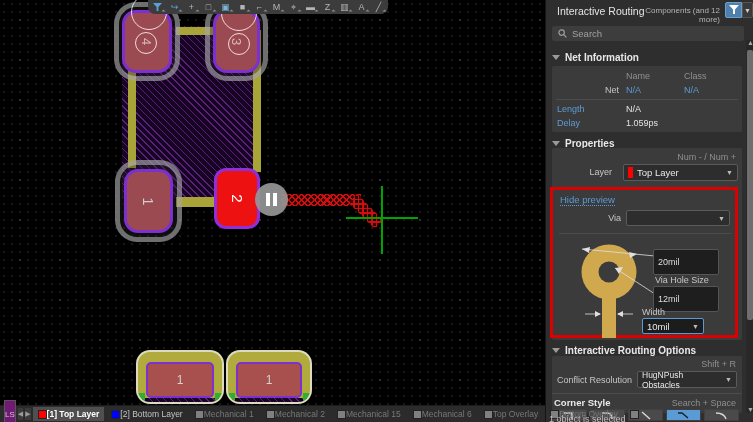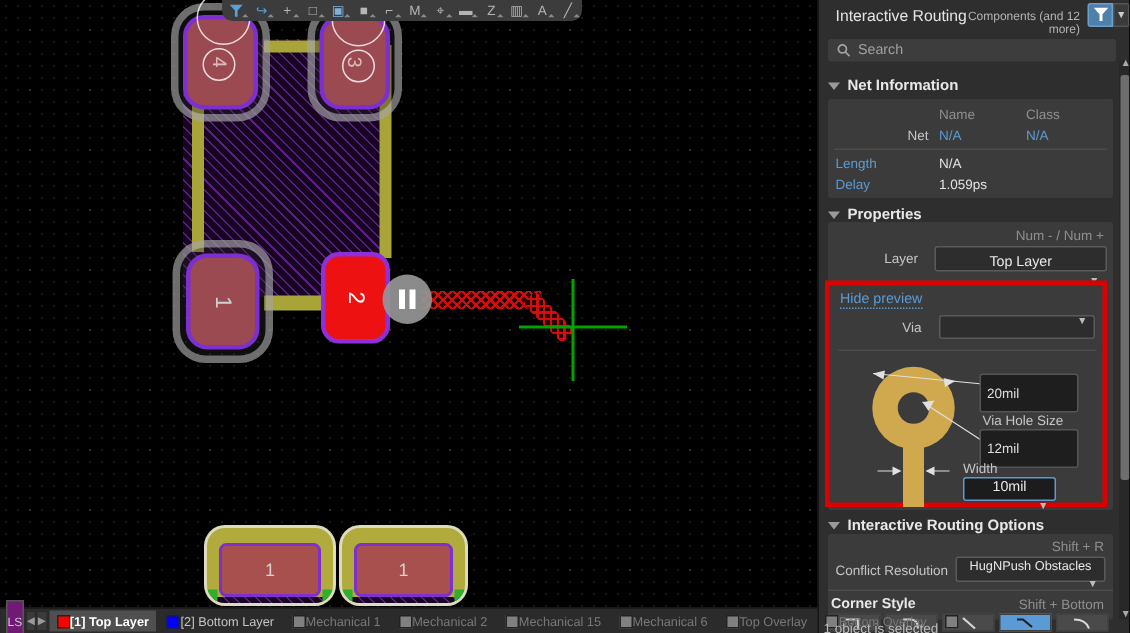--- a/index.html
+++ b/index.html
@@ -59,21 +59,21 @@
     font-family:"Liberation Sans", sans-serif; }
   .search input::placeholder { color:#a0a0a0; }
   .sechead { font-size:10px; font-weight:bold; color:#e8e8e8; display:flex; align-items:center; gap:5px; }
   .tri { width:0; height:0; border-left:4px solid transparent; border-right:4px solid transparent;
     border-top:5px solid #9a9a9a; }
   .card { background:#3b3b3b; border-radius:2px; }
   .lab { color:#c6c6c6; font-size:9px; } .gray { color:#8f8f8f; font-size:9px; }
   .blue { color:#5b9bd5; font-size:9px; } .val { color:#e2e2e2; font-size:9px; }
   .divider { position:absolute; height:1px; background:#4c4c4c; }
   .dd { position:absolute; background:#2d2d2d; border:1px solid #5a5a5a; border-radius:2px;
-    display:flex; align-items:center; padding:0 4px; gap:4px; font-size:9.5px; color:#e8e8e8;flex-direction:column; }
+    display:flex; align-items:center; padding:0 4px; gap:4px; font-size:9.5px; color:#e8e8e8; }
   .dd .arr { margin-left:auto; font-size:7px; color:#bbb; }
   .swatch { width:5px; height:11px; background:#f00; }
   .redbox { border:3px solid #dd0000; background:#3b3b3b; }
   .linky { color:#5b9bd5; font-size:9.5px; border-bottom:1px dotted #5b9bd5;text-align:right; }
   .inp { position:absolute; background:#1e1e1e; border:1px solid #555; border-radius:2px;
     color:#ddd; font-size:9px; padding:12px 4px; font-family:"Liberation Sans", sans-serif; outline:none; }
   .cornerbtn { position:absolute; width:35px; height:12px; background:#4a4a4a; border:1px solid #404040;
     display:flex; align-items:center; justify-content:center; }
   .cornerbtn.sel { background:#5b9bd5; }
   .scrolltrack { left:200px; top:40px; width:8px; height:373px; background:#282828; }
@@ -228,21 +228,21 @@
       <span class="abs gray" style="right:6px;top:4px;">Num - / Num +</span>
       <span class="abs lab" style="left:10px;top:19px;width:50px;text-align:right;">Layer</span>
       <div class="dd" style="left:71px;top:16px;width:115px;height:17px;">
         <span class="swatch" style="background-color: rgb(255, 0, 0);"></span>
         <span>Top Layer</span>
         <span class="arr">▼</span>
       </div>
 
       <div class="abs redbox" style="left:-2px;top:39px;width:188px;height:151px;">
         <span class="abs linky" style="left:7px;top:4px;">Hide preview</span>
-        <span class="abs lab" style="left:42px;top:23px;width:26px;text-align:center;">Via</span>
+        <span class="abs lab" style="left:42px;top:23px;width:26px;text-align:right;">Via</span>
         <div class="dd" style="left:73px;top:20px;width:104px;height:16px;">
           <span class="arr">▼</span>
         </div>
         <div class="divider" style="left:6px;top:43px;width:172px;"></div>
 
         <svg class="abs" style="left:0;top:44px;" width="186" height="104" viewBox="0 0 186 104">
           <circle cx="56" cy="38" r="27.5" fill="#d0a94f"></circle>
           <circle cx="56" cy="38" r="10.5" fill="#3b3b3b"></circle>
           <rect x="49" y="63" width="14" height="41" fill="#d0a94f"></rect>
           <line x1="29" y1="15" x2="102" y2="22" stroke="#e0e0e0" stroke-width="0.8"></line>
@@ -274,21 +274,21 @@
     </div>
     <div class="abs card" style="left:6px;top:356px;width:190px;height:57px;">
       <span class="abs gray" style="right:6px;top:3px;">Shift + R</span>
       <span class="abs lab" style="left:5px;top:19px;">Conflict Resolution</span>
       <div class="dd" style="left:85px;top:15px;width:100px;height:17px;">
         <span style="font-size:8.5px;">HugNPush Obstacles</span>
         <span class="arr">▼</span>
       </div>
       <div class="divider" style="left:0;top:37px;width:190px;"></div>
       <span class="abs" style="left:2px;top:41px;font-size:9.5px;font-weight:bold;color:#e8e8e8;">Corner Style</span>
-      <span class="abs gray" style="right:6px;top:42px;">Shift + Bottom</span>
+      <span class="abs gray" style="right:6px;top:42px;">Search + Space</span>
       <div class="cornerbtn" style="left:0;top:53px;">
         <svg width="13" height="10" viewBox="0 0 13 10">
             <path d="M1,3 H9 V9" fill="none" stroke="#d8d8d8" stroke-width="1.4"></path>
           </svg>
       </div>
       <div class="cornerbtn" style="left:38px;top:53px;">
         <svg width="13" height="10" viewBox="0 0 13 10">
             <path d="M1,3 H6 Q11,3 11,9" fill="none" stroke="#d8d8d8" stroke-width="1.4"></path>
           </svg>
       </div>

